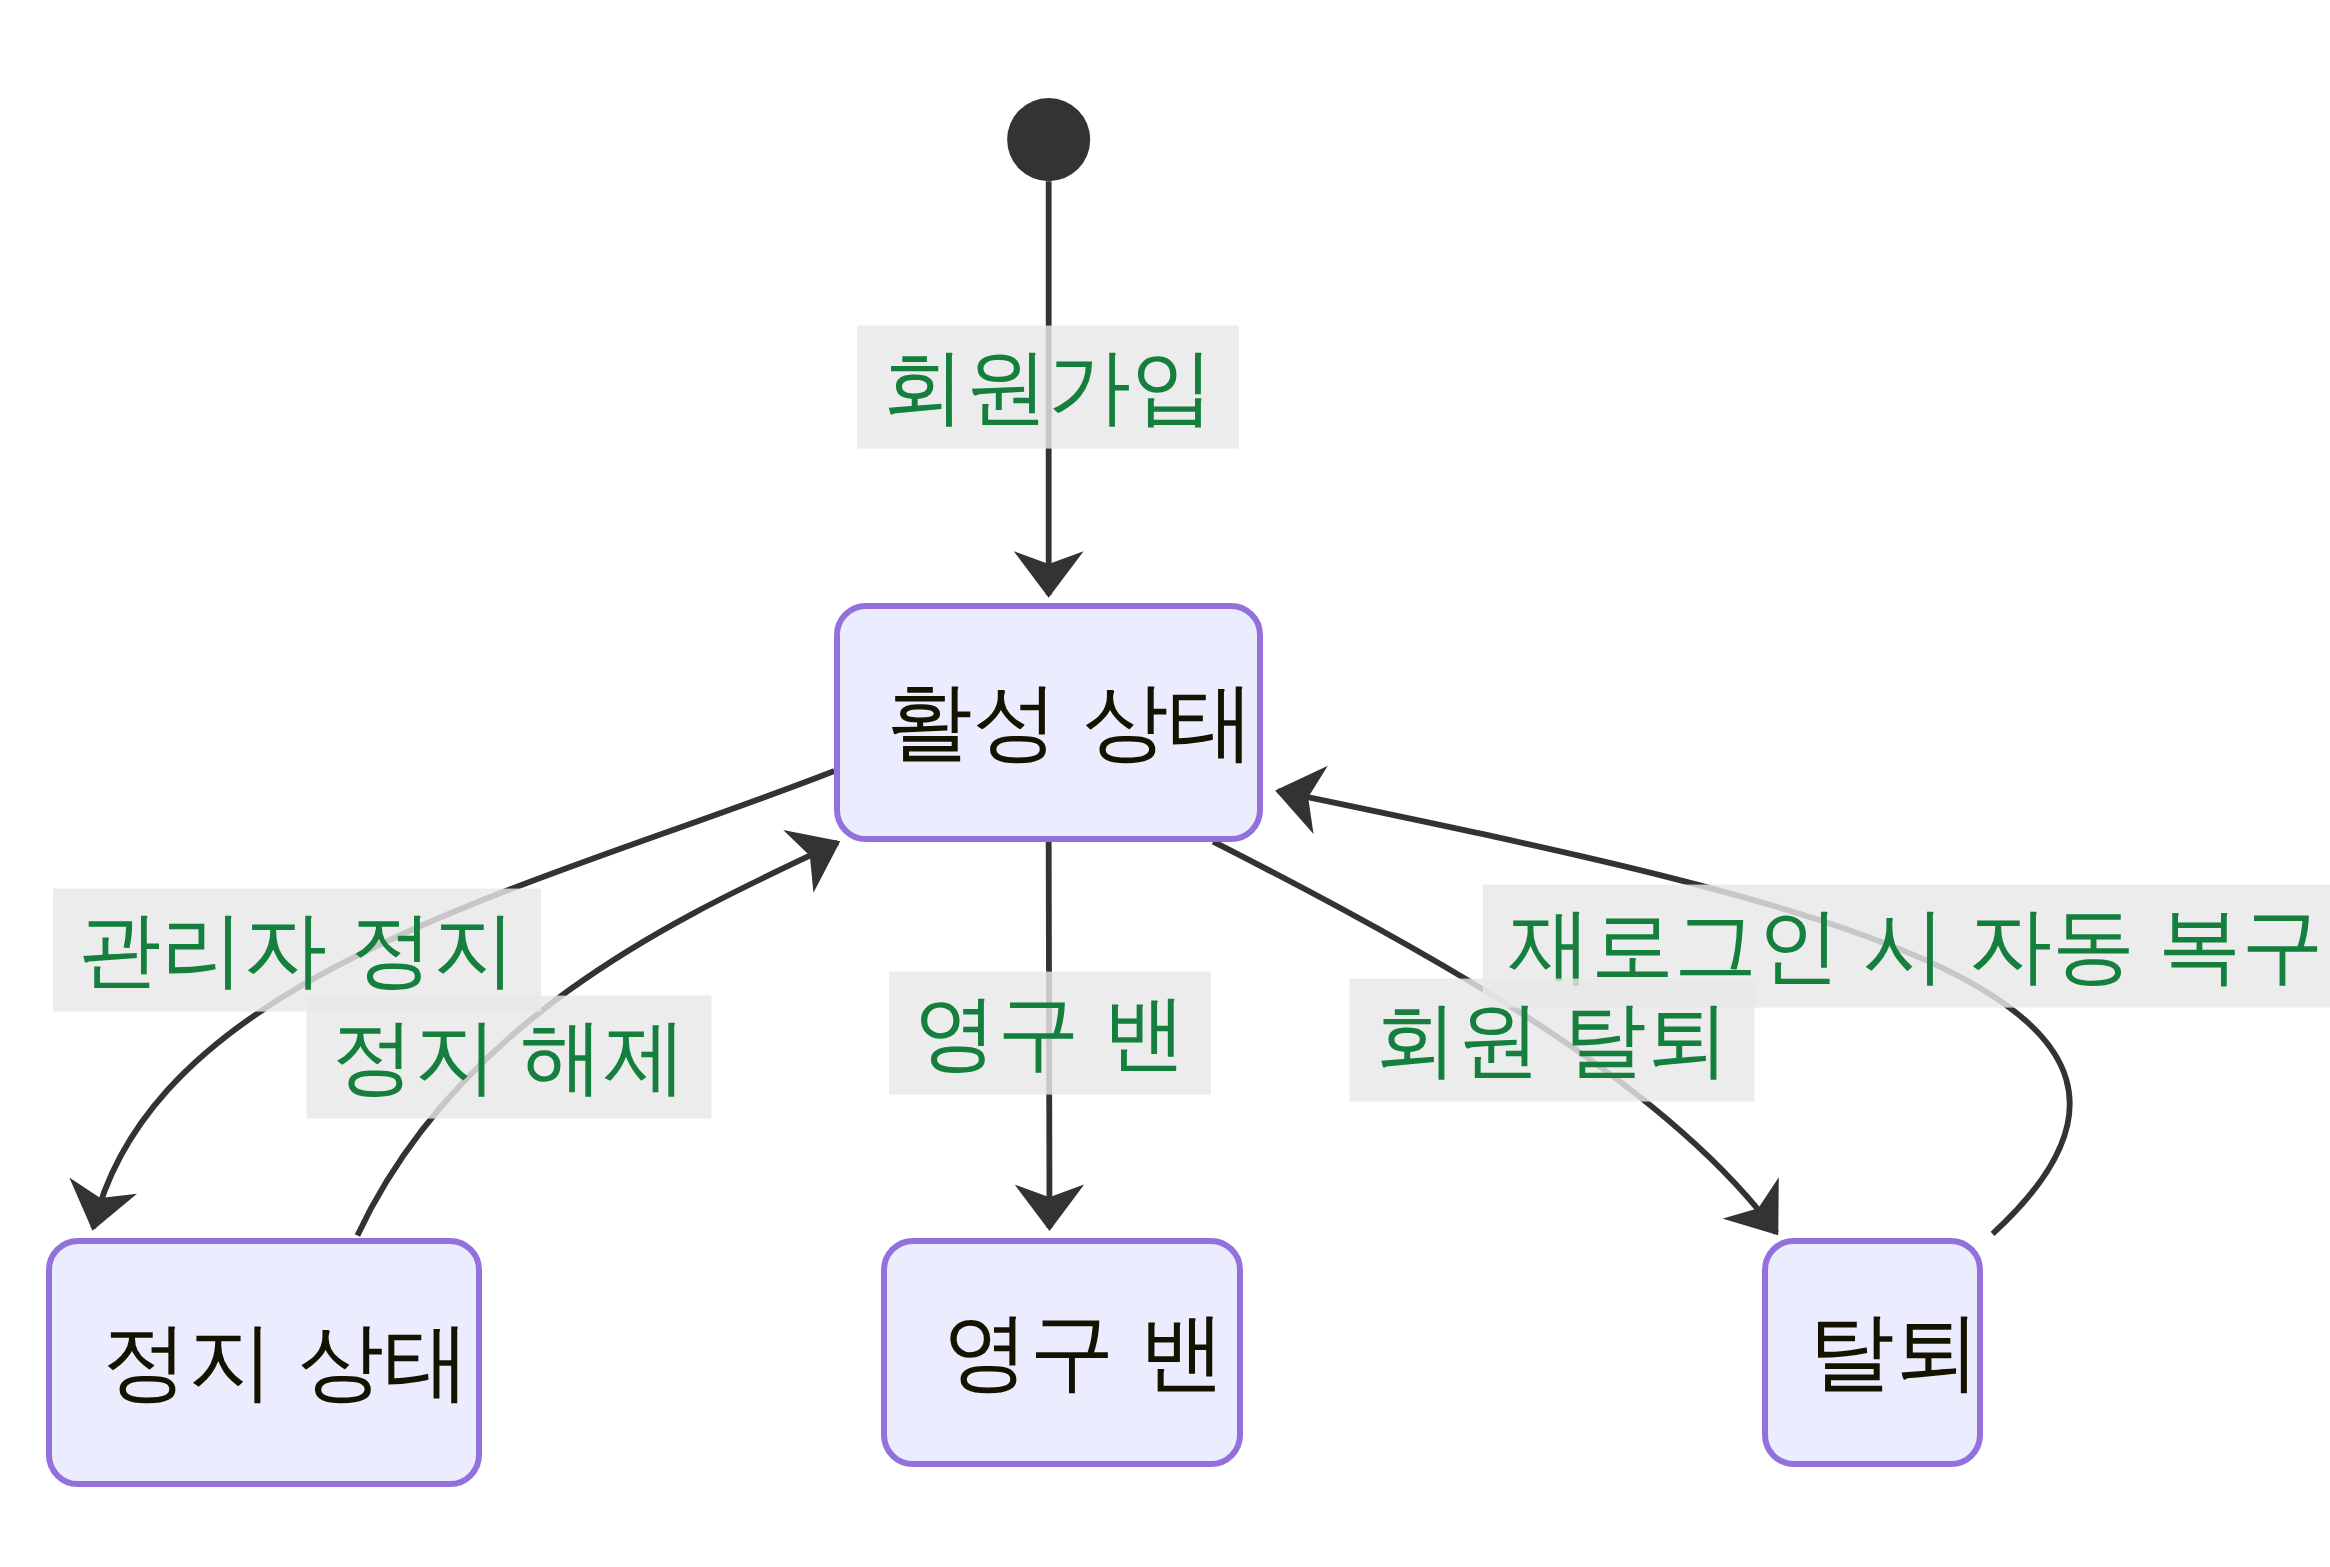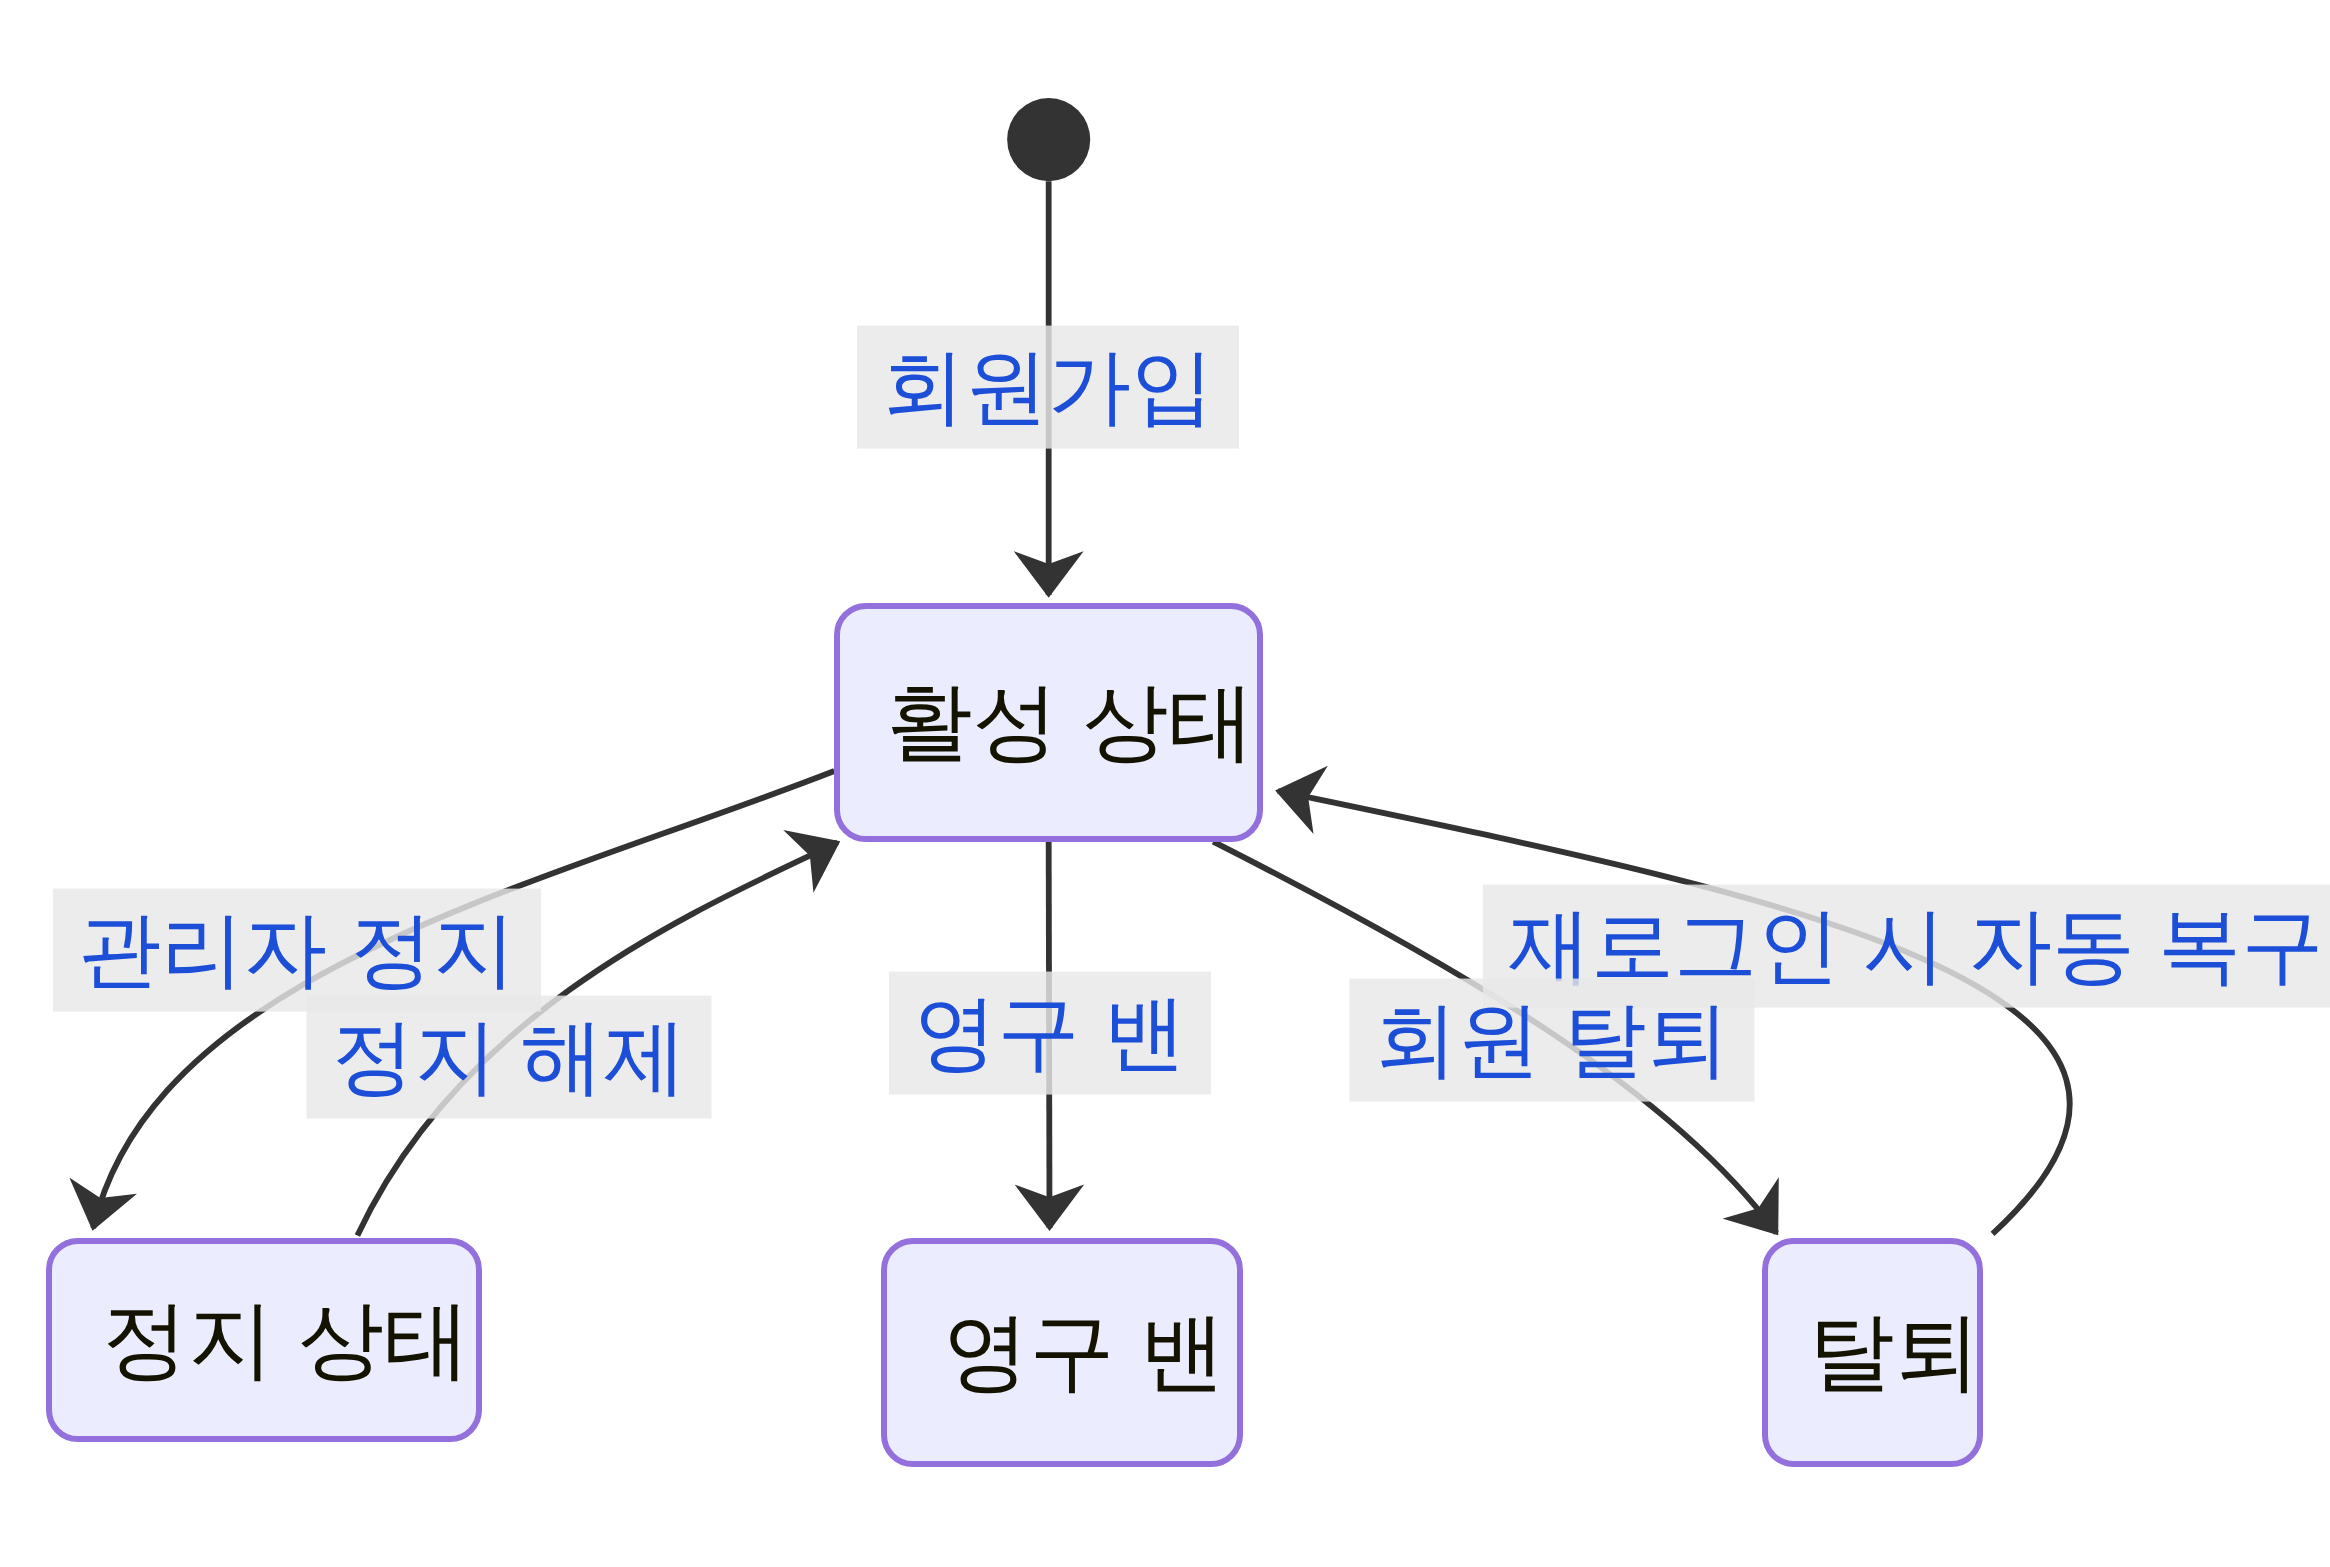--- a/index.html
+++ b/index.html
@@ -36,21 +36,21 @@
     font-size: 86px;
     color: #131300;
     white-space: nowrap;
     padding-left: 44px;
   }
   .edge-label {
     position: absolute;
     z-index: 2;
     transform: translate(-50%, -50%);
     background: rgba(232, 232, 232, 0.82);
-    color: #1d4ed8;
+    color: #15803d;
     font-size: 83px;
     line-height: 1.28;
     padding: 8.3px 25px;
     white-space: nowrap;
   }
 </style>
 </head>
 <body>
 
 <div class="canvas">
@@ -86,21 +86,21 @@
   <div class="edge-label" style="left:1050px; top:1033px;">영구 밴</div>
 
   <div class="edge-label" style="left:1916px; top:946px;">재로그인 시 자동 복구</div>
 
   <div class="edge-label" style="left:1552px; top:1040px;">회원 탈퇴</div>
 
   <div class="state-node" style="left:834px; top:603px; width:429px; height:239px;">
     <span>활성 상태</span>
   </div>
 
-  <div class="state-node" style="left:46px; top:1238px; width:436px; height:204px;">
+  <div class="state-node" style="left:46px; top:1238px; width:436px; height:249px;">
     <span>정지 상태</span>
   </div>
 
   <div class="state-node" style="left:881px; top:1238px; width:362px; height:229px;">
     <span>영구 밴</span>
   </div>
 
   <div class="state-node" style="left:1762px; top:1238px; width:221px; height:229px;">
     <span>탈퇴</span>
   </div>

